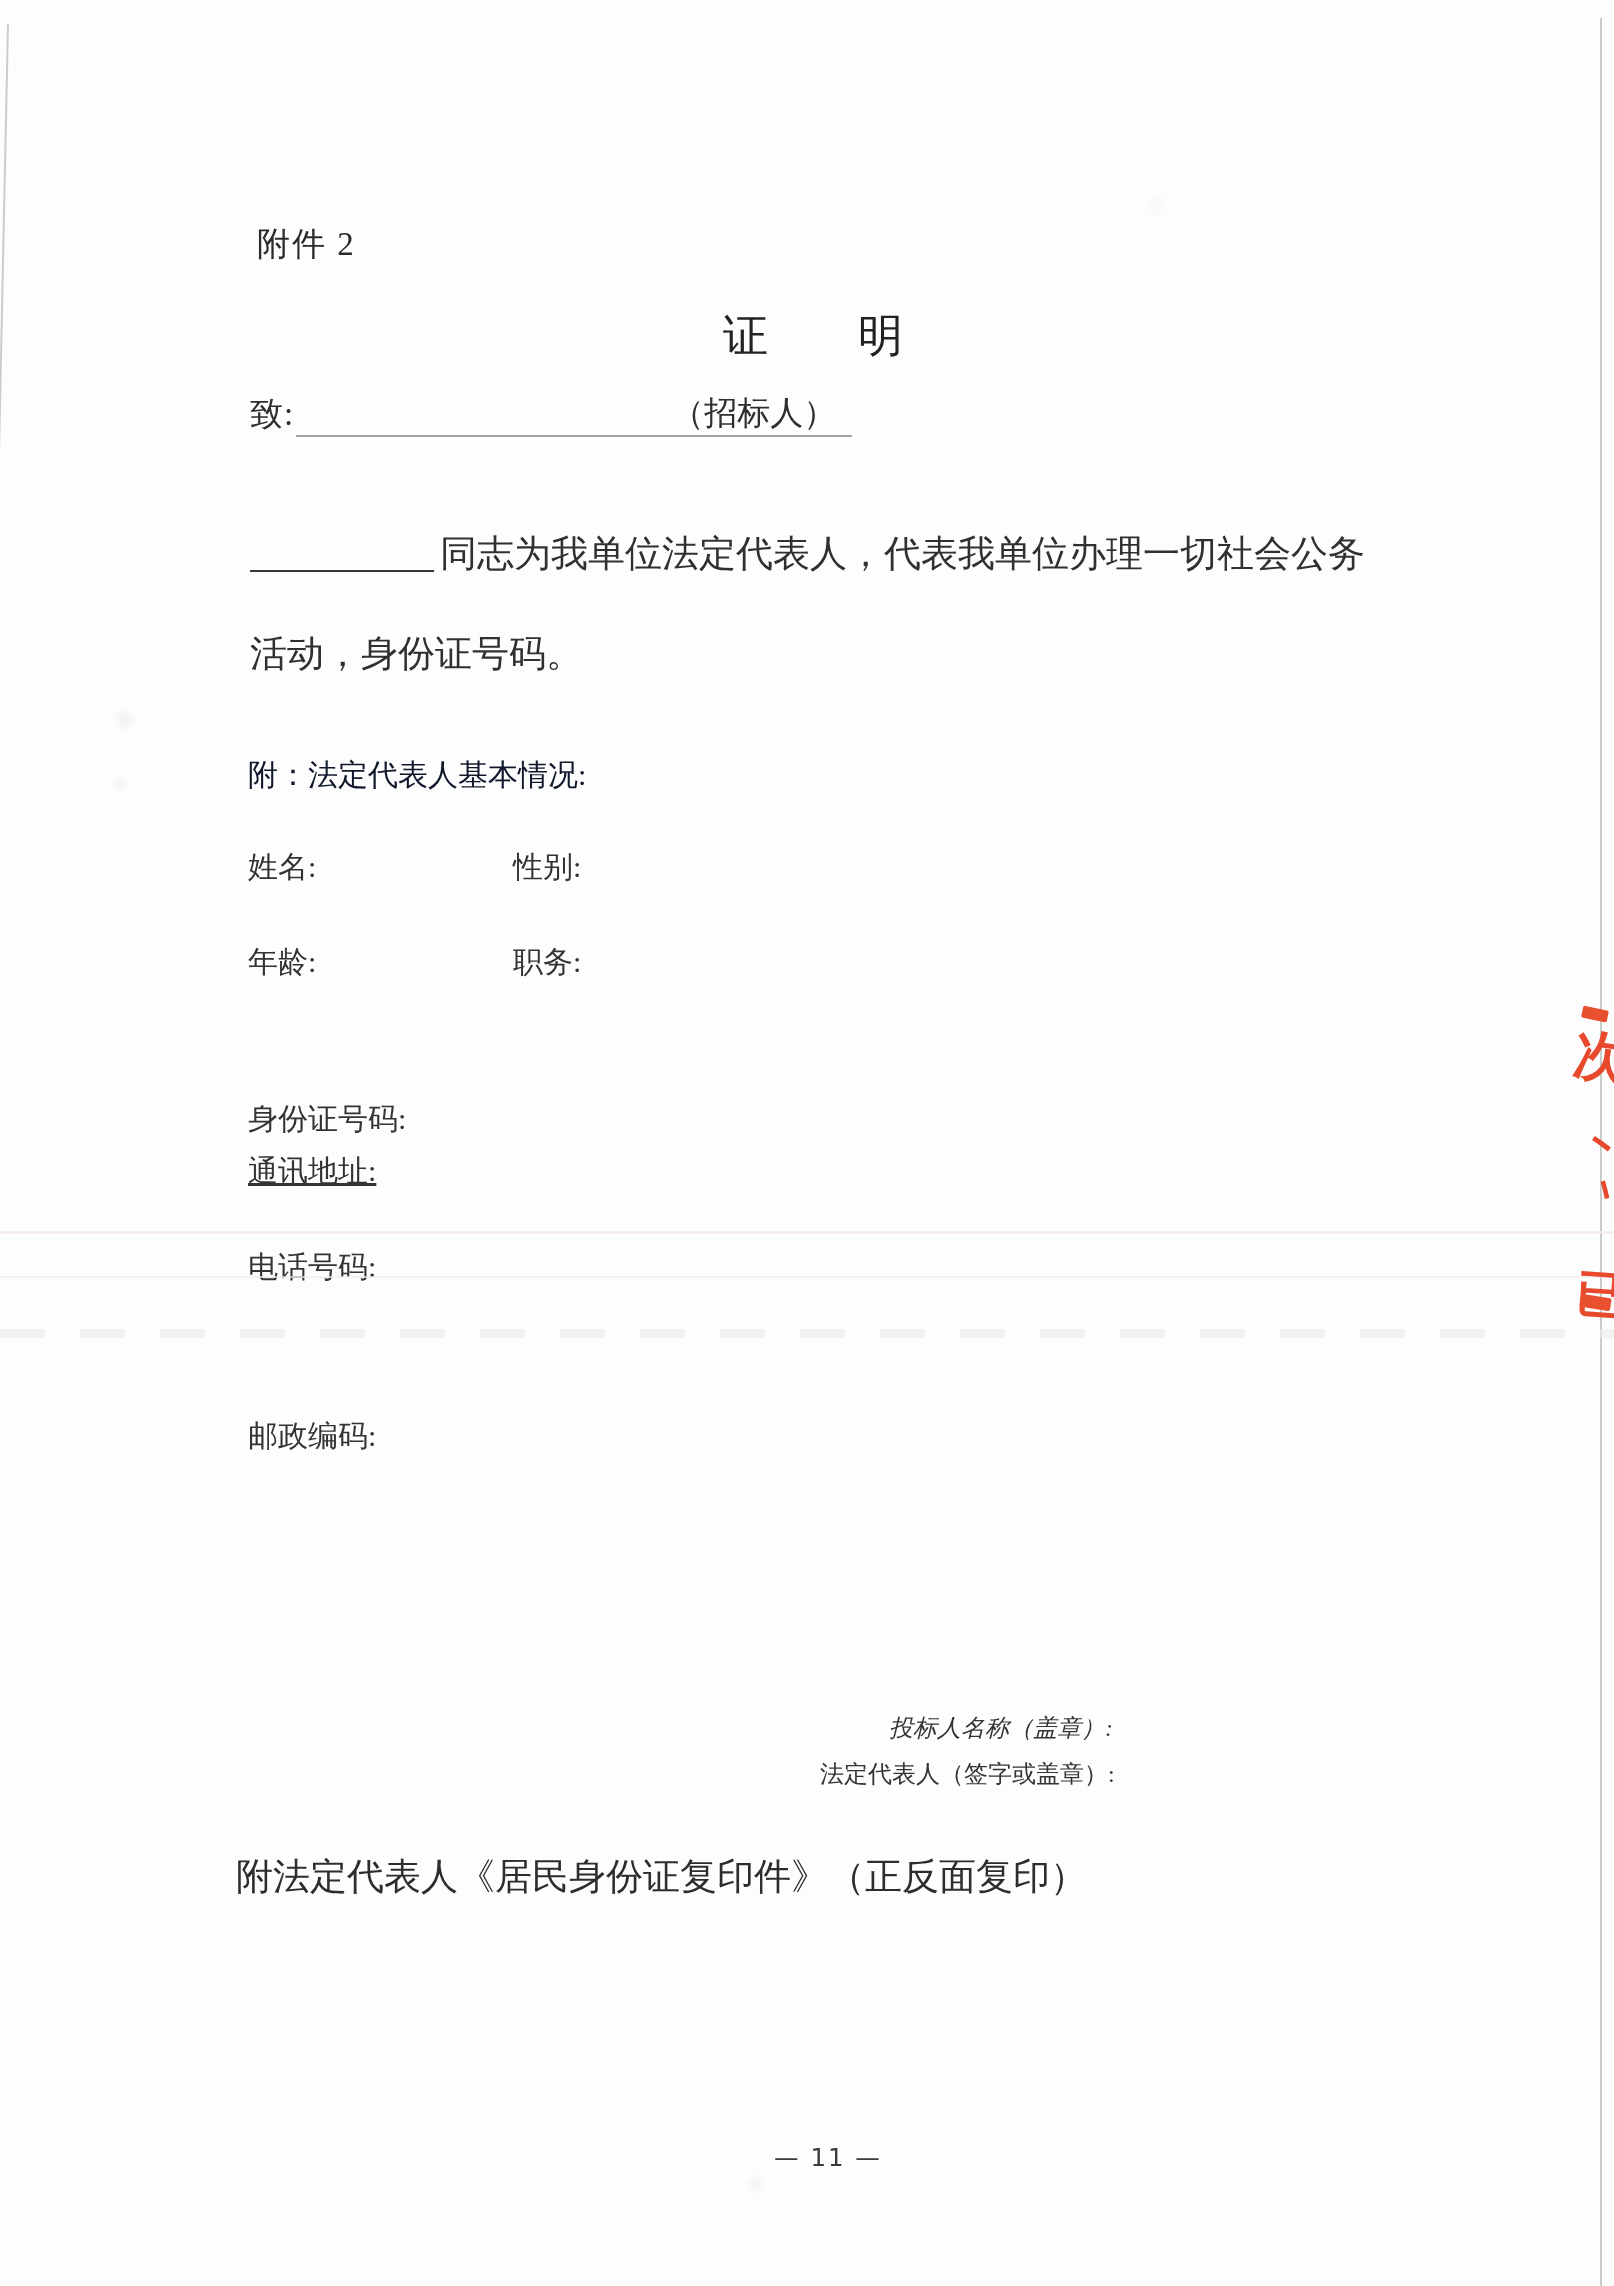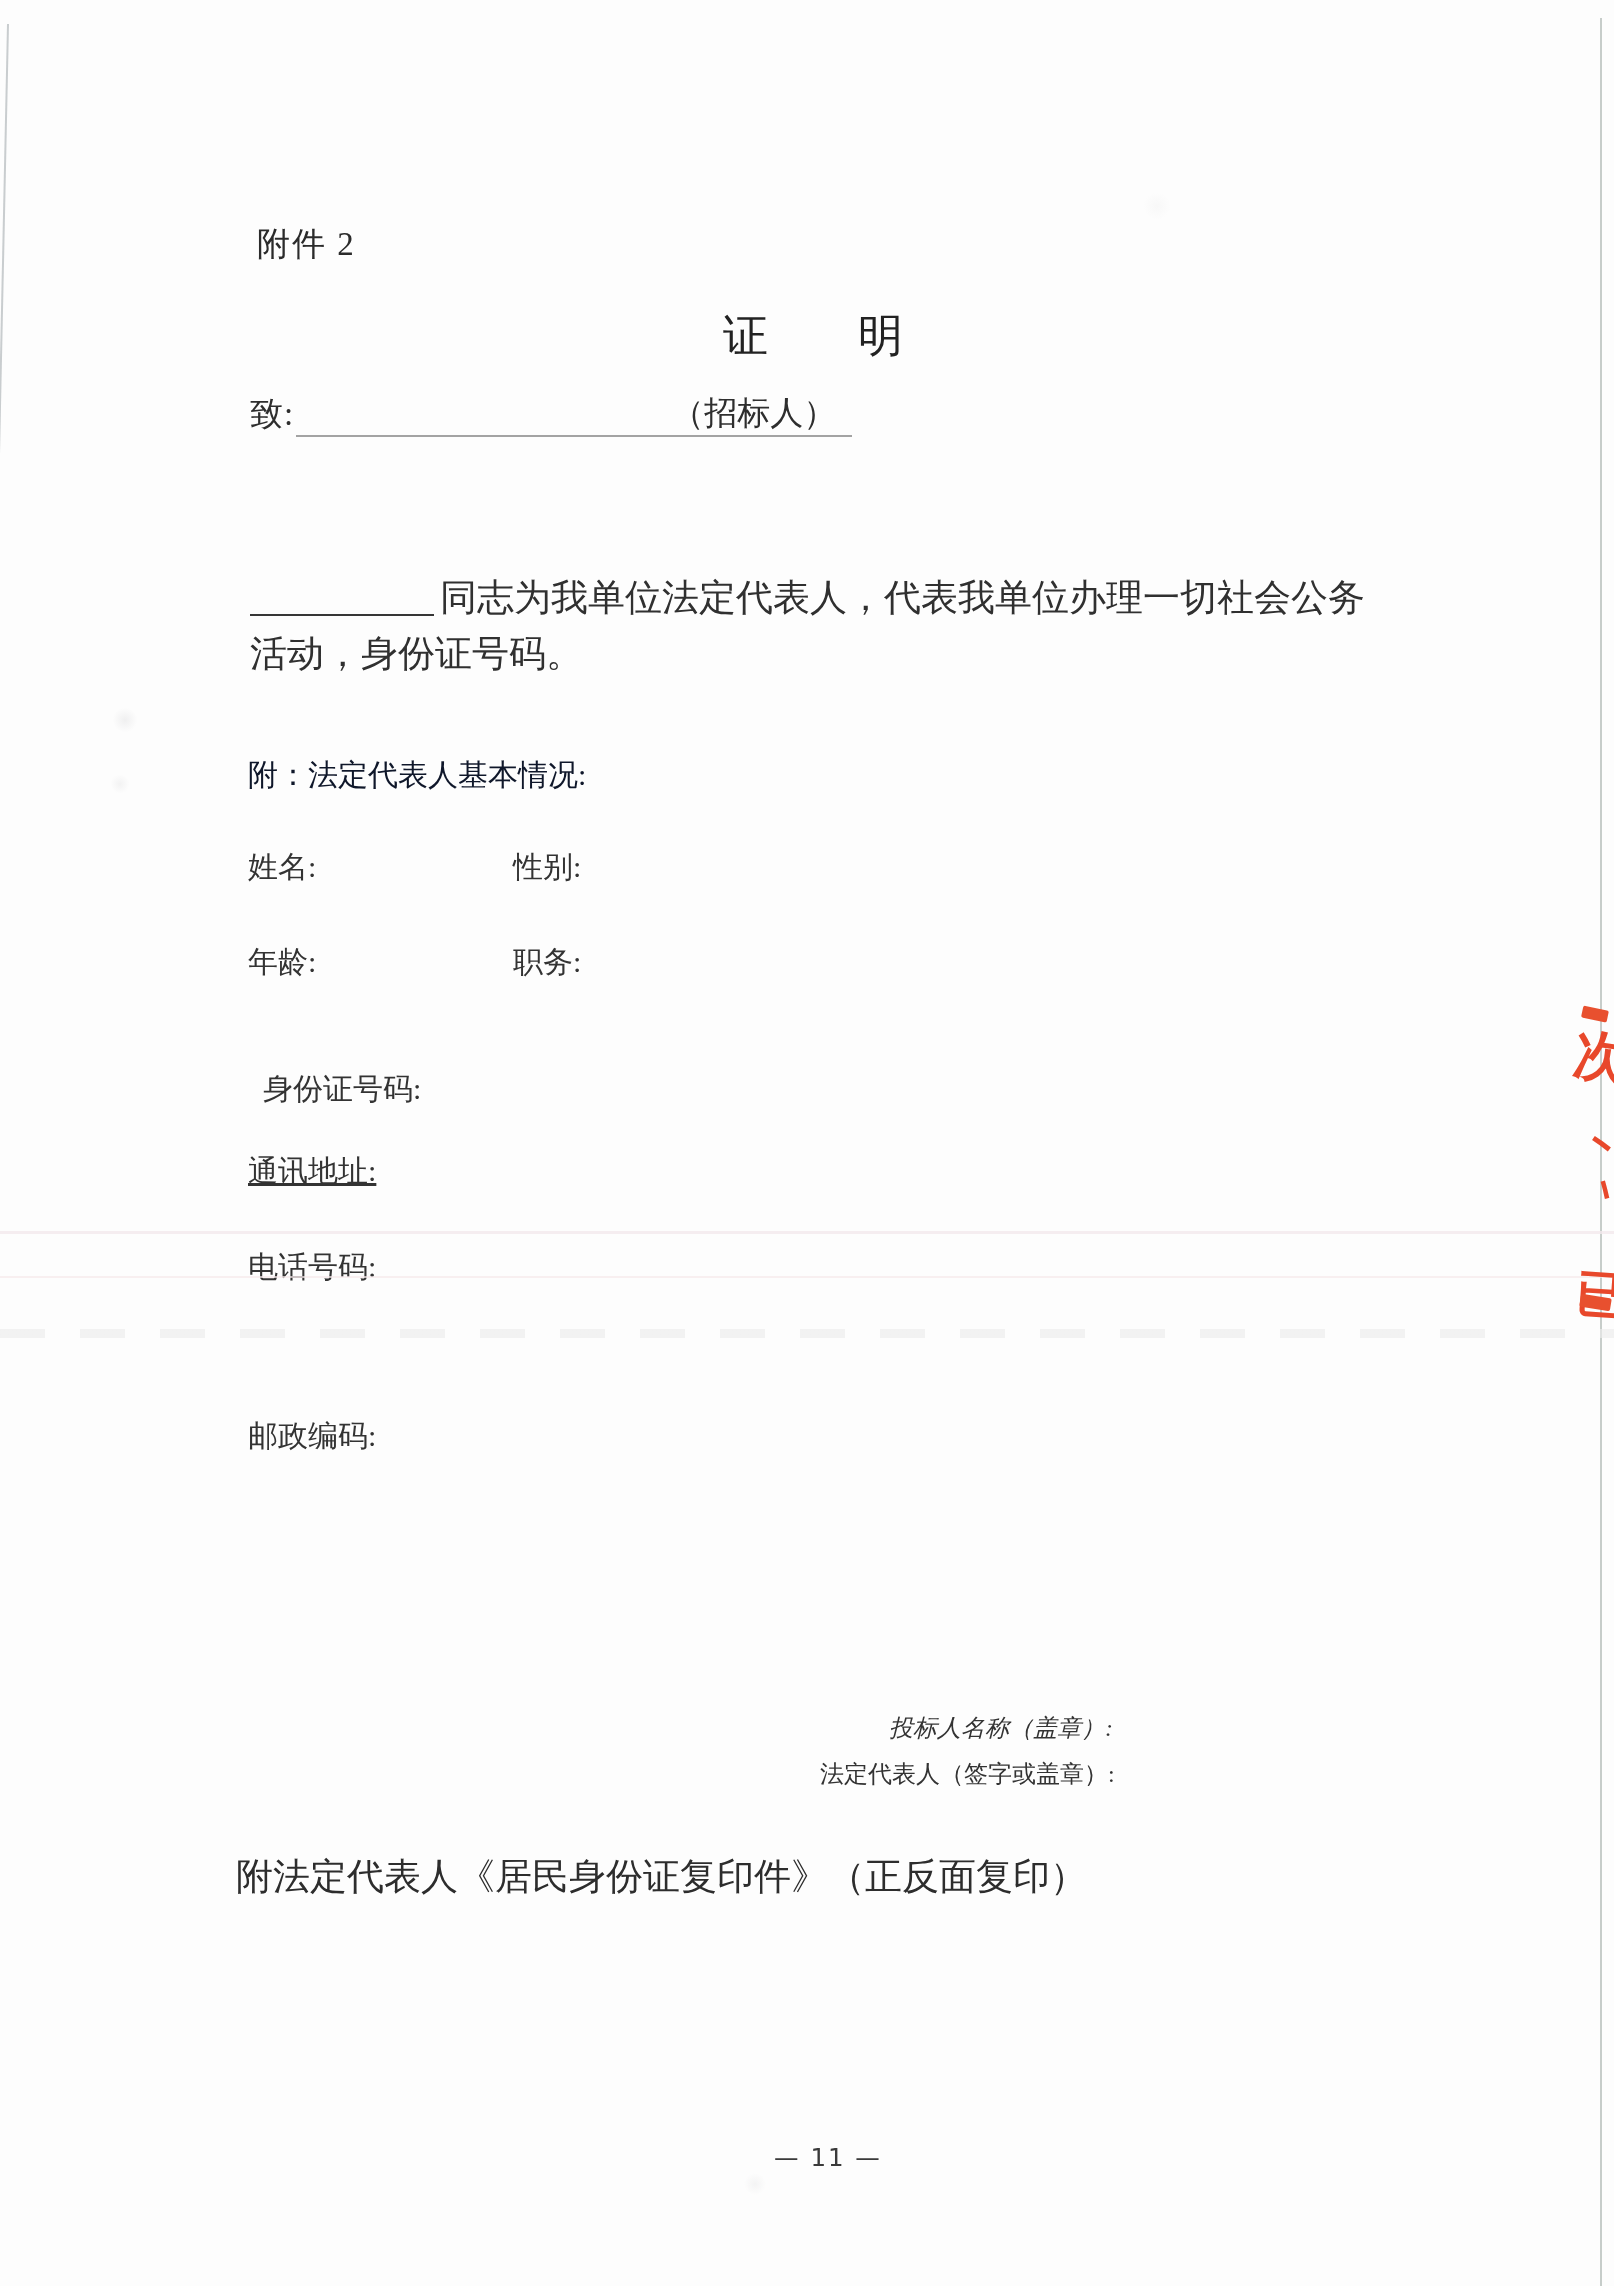--- a/index.html
+++ b/index.html
@@ -27,34 +27,34 @@
   .doc-title{left:723px;top:306px;font-size:45px;letter-spacing:0;color:#222;}
 
   .salutation{left:250px;top:392px;font-size:33px;display:flex;align-items:flex-end;}
   .salutation .prefix{letter-spacing:1px;}
   .salutation .blank{
     display:inline-block;width:540px;margin-left:2px;
     border-bottom:2px solid #a3a3a3;
     text-align:right;padding-right:15.7px;line-height:43px;
   }
 
-  .body-line1{left:250px;top:568px;font-size:37px;line-height:59px;color:#303030;}
+  .body-line1{left:250px;top:524px;font-size:37px;line-height:59px;color:#303030;}
   .body-line1 .blank{
     display:inline-block;width:184px;height:39px;vertical-align:-5.9px;
     border-bottom:2px solid #363636;margin-right:5.9px;
   }
   .body-line2{left:250px;top:629px;font-size:37px;color:#303030;}
 
   .attach-note{left:248px;top:755px;font-size:30px;color:#0f172a;}
 
   .fl{font-size:30px;color:#333;}
   .col1{left:248px;}
   .col2{left:513px;}
   .row-name{top:847px;} .row-age{top:942px;}
-  .row-id{top:1069px;margin-left:15px;} .row-addr{top:1151px;text-decoration:underline;}
+  .row-id{top:1099px;} .row-addr{top:1151px;text-decoration:underline;}
   .row-phone{top:1247px;} .row-post{top:1416px;}
 
   .sig-bidder{left:889px;top:1712px;font-size:24px;color:#333;font-style:italic;}
   .sig-legal{left:820px;top:1758px;font-size:24px;color:#333;}
   .footer-note{left:236px;top:1852px;font-size:37px;color:#2d2d2d;}
 
   .page-number{left:0;right:0;top:2143px;text-align:center;
     font-family:"DejaVu Sans","Liberation Sans",sans-serif;
     font-size:24.5px;letter-spacing:2px;color:#3a3a3a;}
 

